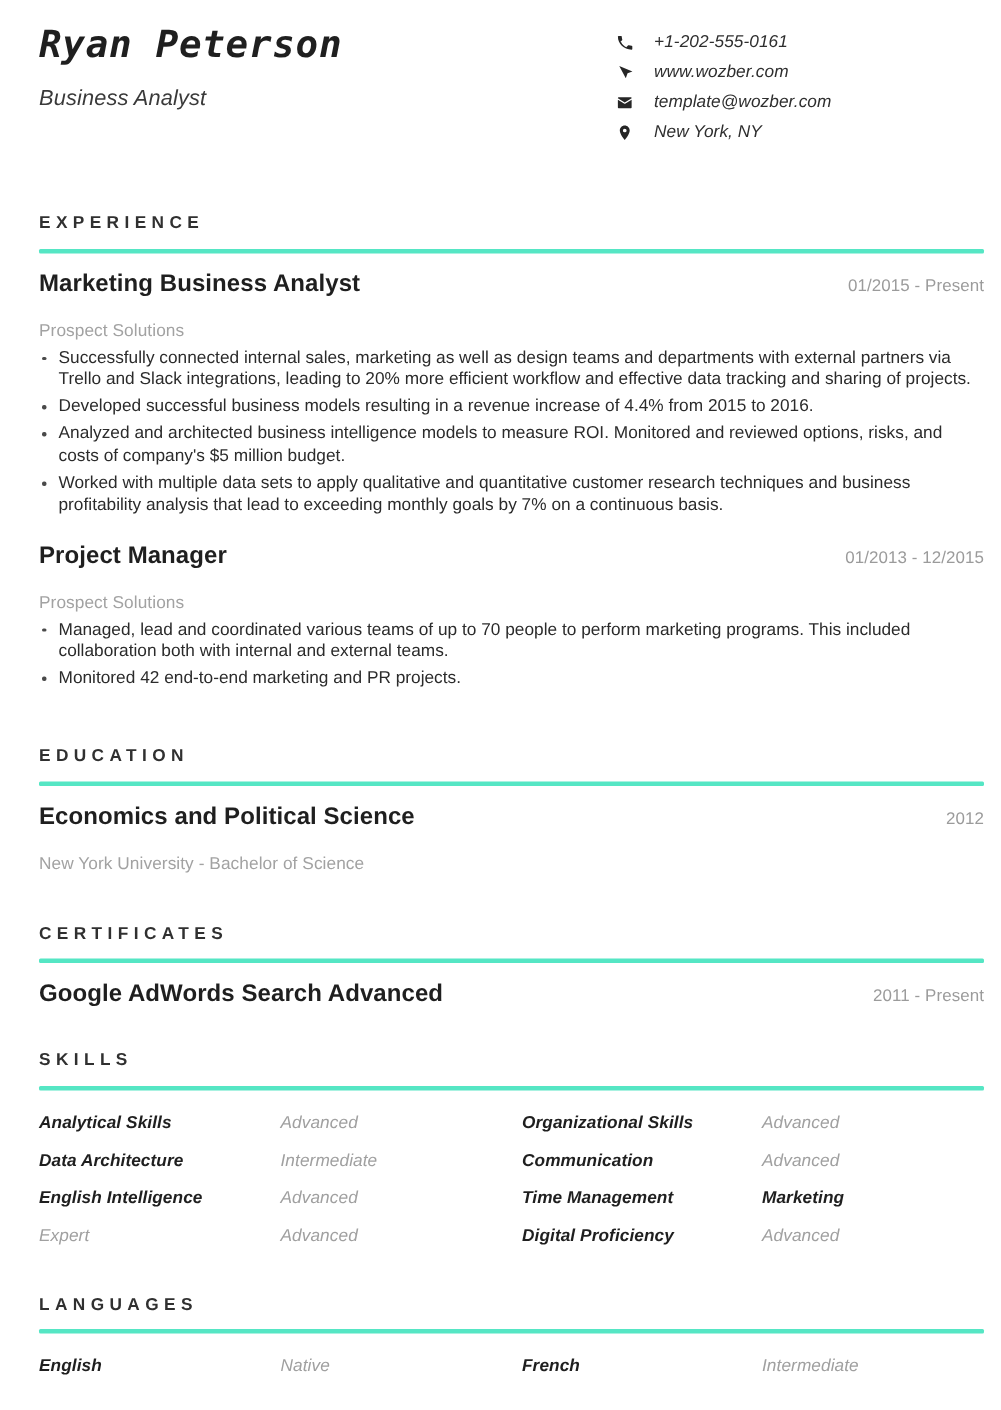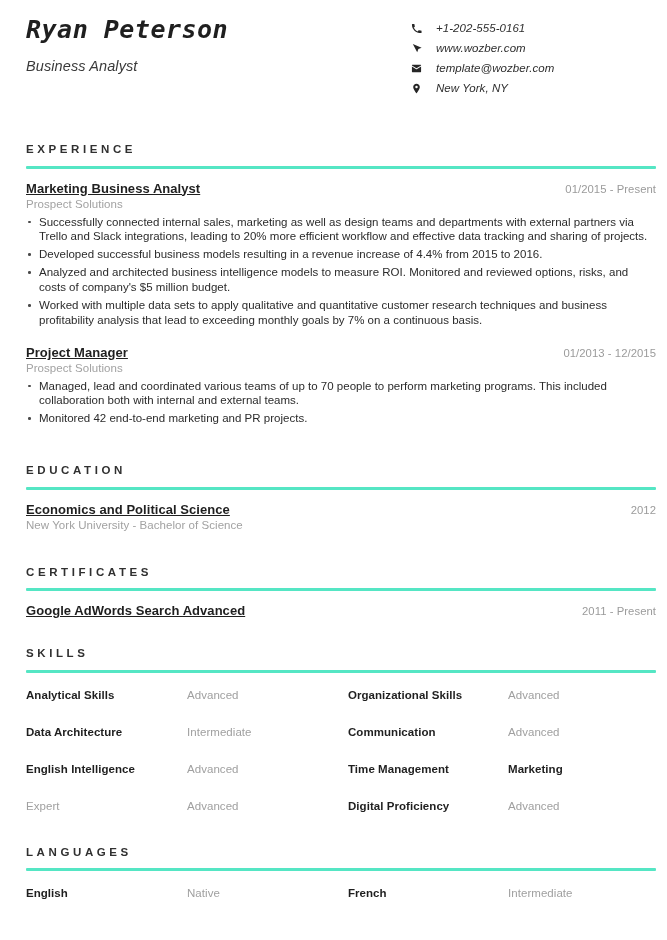--- a/index.html
+++ b/index.html
@@ -98,36 +98,35 @@
   }
 
   
   .entry { padding-top: 12px; }
   .entry-head {
     display: flex;
     justify-content: space-between;
     align-items: baseline;
   }
   .entry-title {
-    font-size: 13px;
+    font-size: 16px;
     font-weight: bold;
     color: #1f1f1f;
     letter-spacing: 0.05px;
-    text-decoration: underline;
   }
   .entry-date {
     font-size: 11.3px;
     color: #9b9b9b;
     white-space: nowrap;
     letter-spacing: 0.05px;
   }
   .entry-sub {
     font-size: 11.5px;
     color: #a2a2a2;
-    margin-top: 2px;
+    margin-top: 16px;
     letter-spacing: 0.05px;
   }
   ul.bullets {
     list-style: none;
     margin: 5px 0 0 0;
     padding: 0;
   }
   ul.bullets li {
     position: relative;
     padding-left: 13px;
@@ -145,22 +144,23 @@
     width: 2.6px;
     height: 2.6px;
     border-radius: 50%;
     background: #4a4a4a;
   }
 
   
   .grid2 {
     display: grid;
     grid-template-columns: 161px 161px 160px 1fr;
-    row-gap: 16px;
+    row-gap: 4px;
     padding-top: 12px;
+    font-style: italic;
   }
   .grid2 .cell {
     font-size: 11.5px;
     line-height: 21px;
     letter-spacing: 0.05px;
   }
   .cell.name { color: #1f1f1f; font-weight: bold; }
   .cell.level { color: #a0a0a0; font-weight: normal; }
 
   .spacer-xl { height: 46px; }

